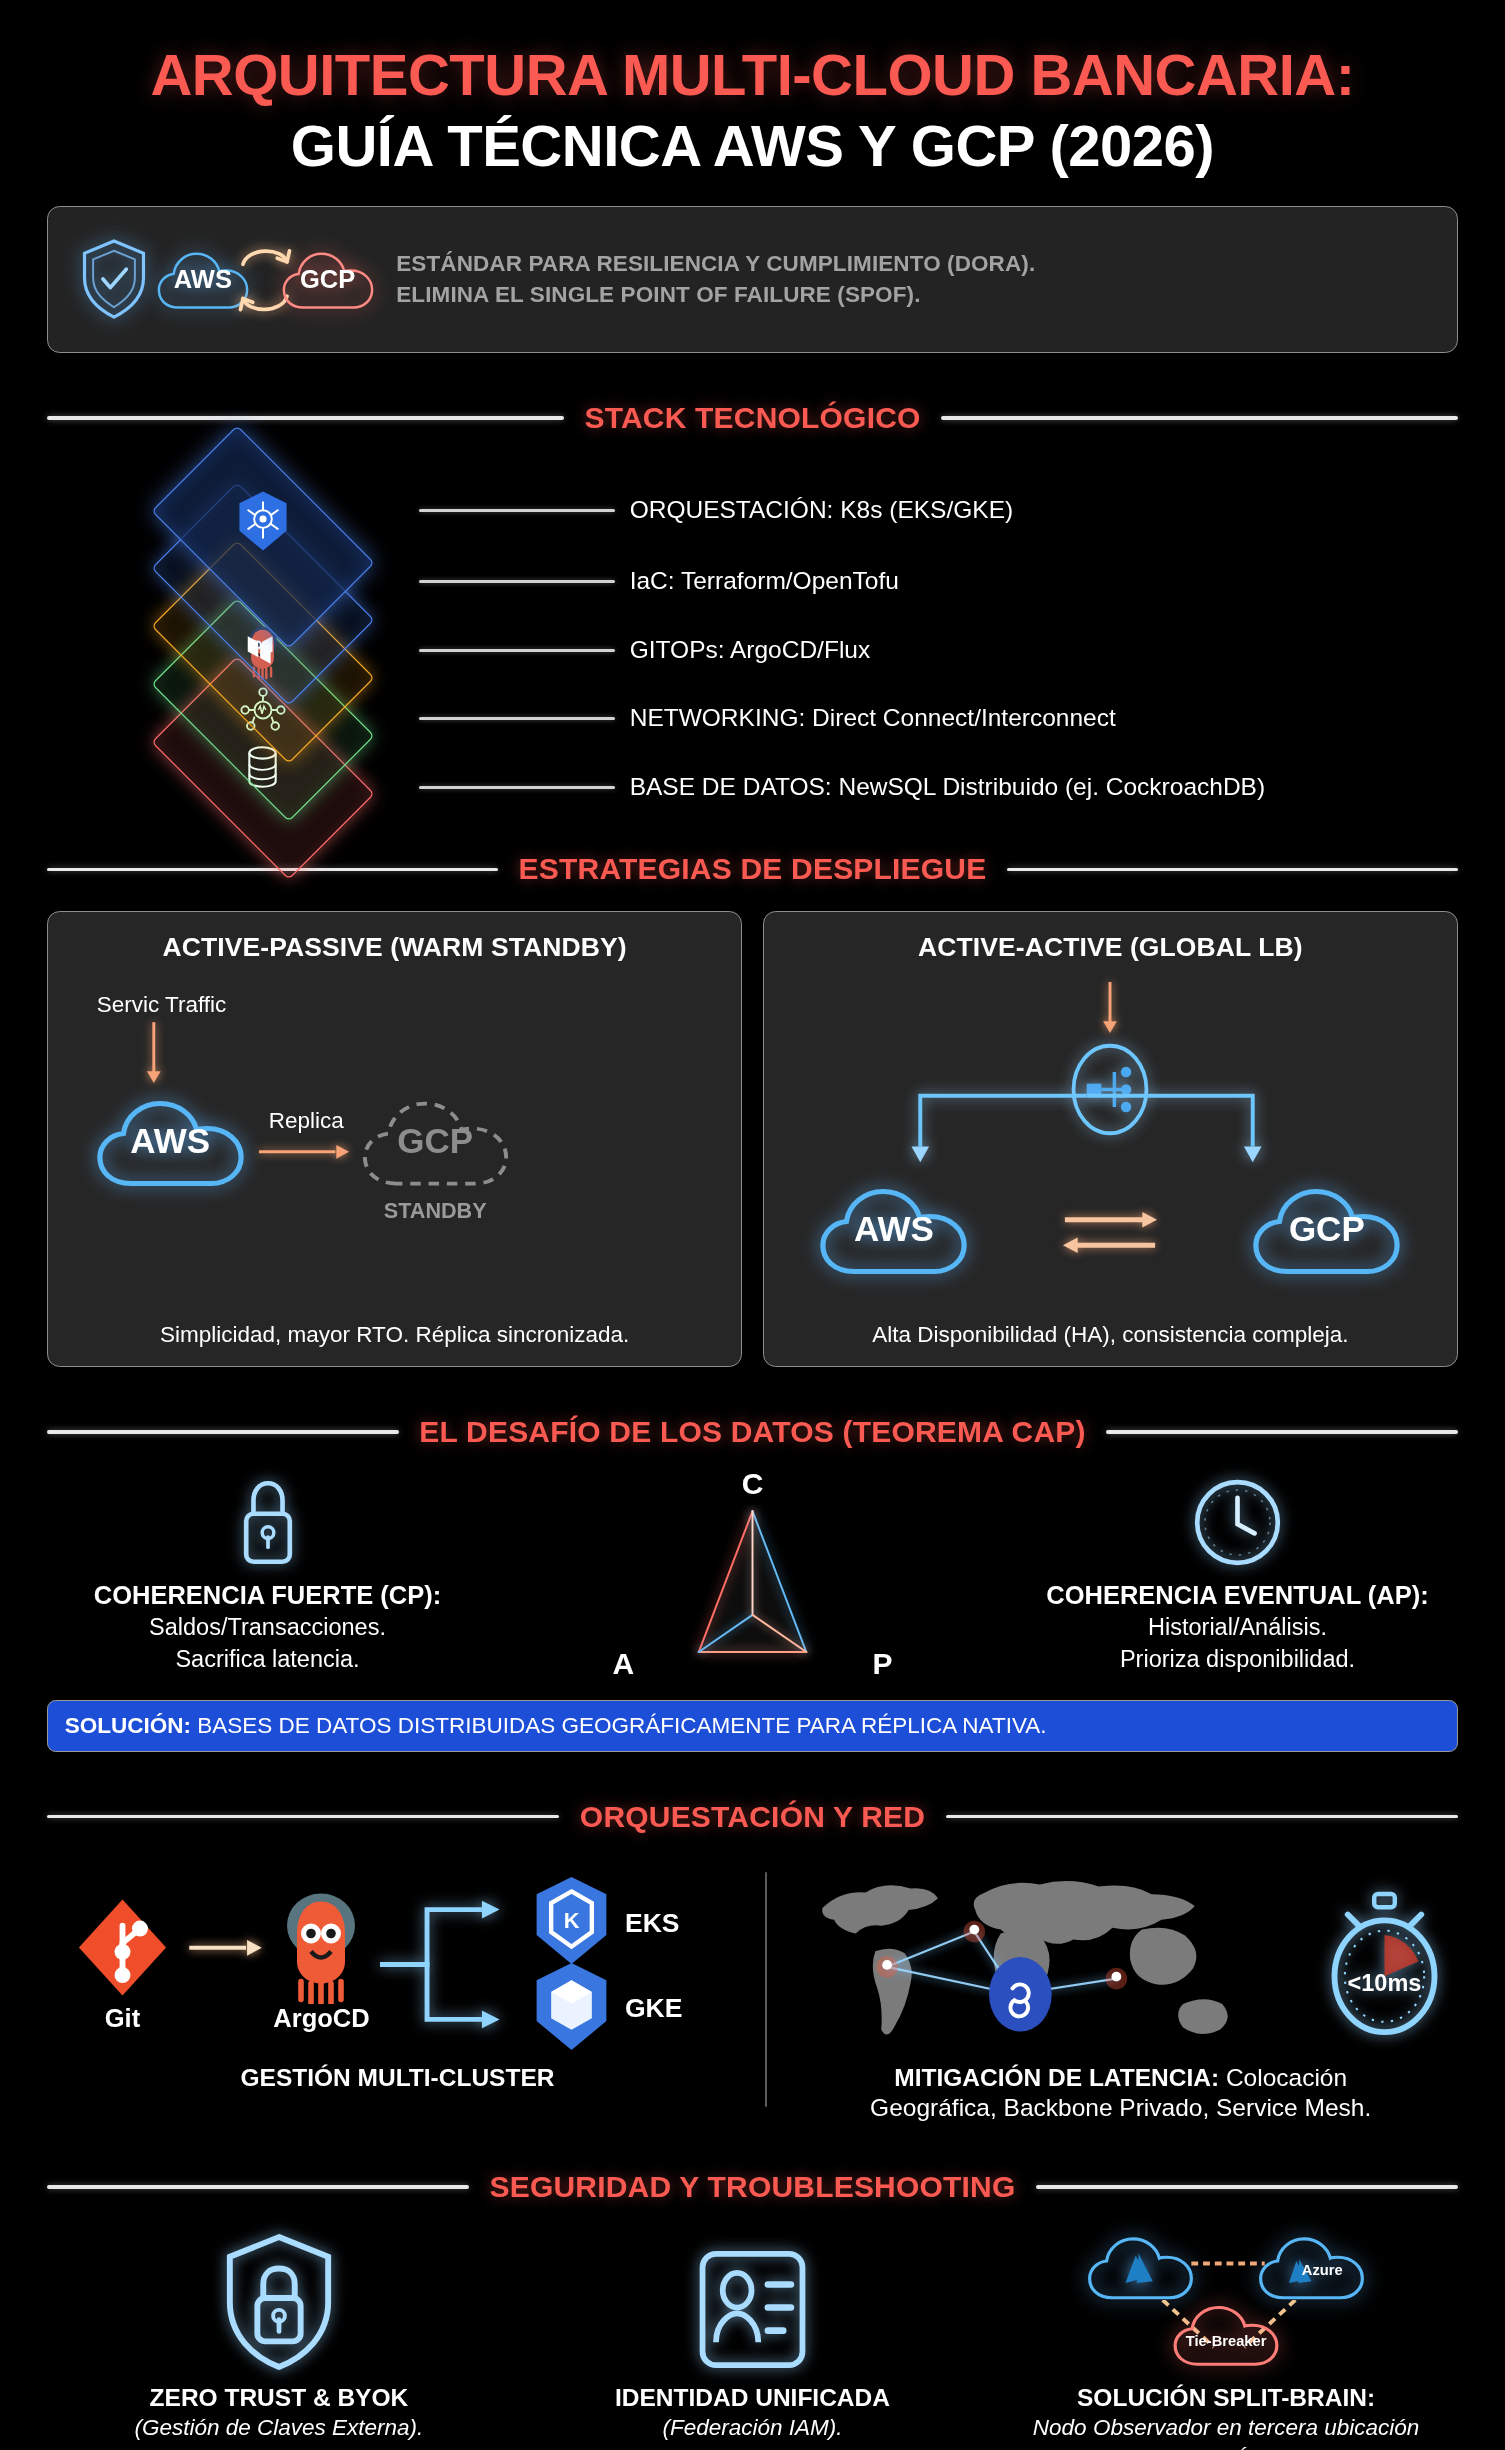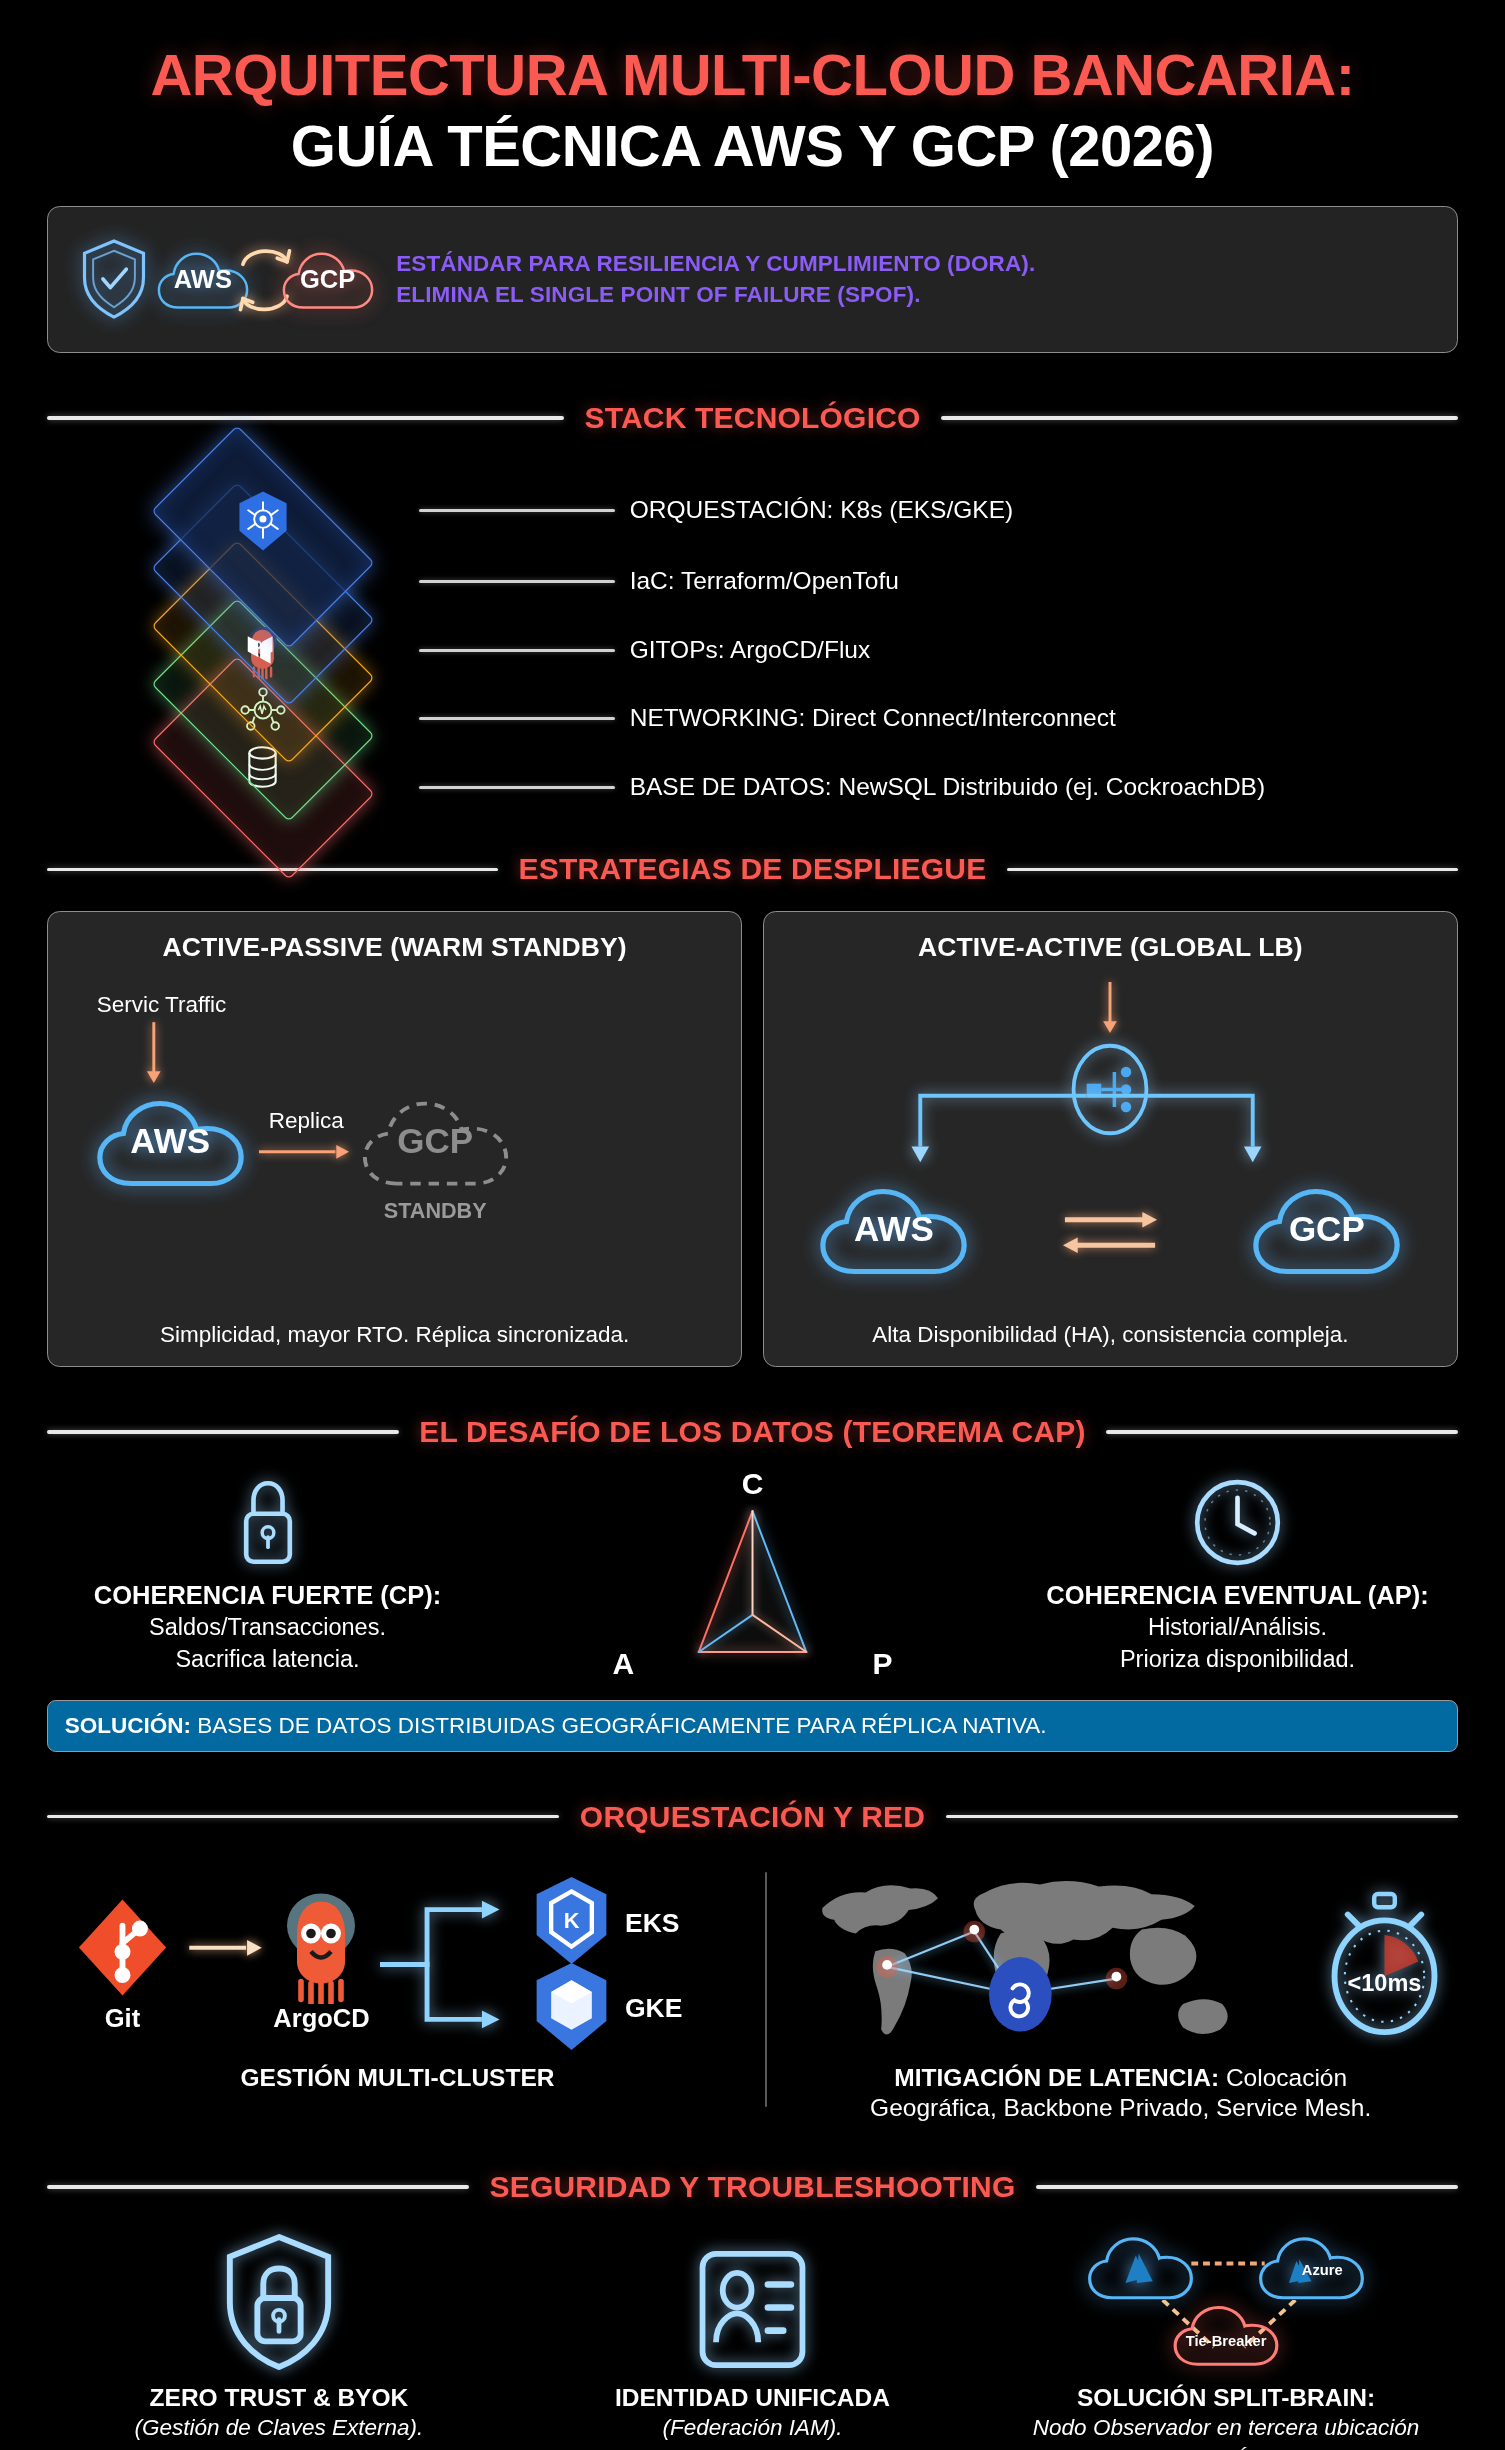--- a/index.html
+++ b/index.html
@@ -45,21 +45,21 @@
     border-radius: 12.7px;
     height: 147px;
     display: flex;
     align-items: center;
     padding: 0 29px;
     gap: 19.6px;
   }
   .hero-icons { display: flex; align-items: center; gap: 2.9px; flex: 0 0 auto; }
   .hero-text { flex: 1; }
   .hero-line {
-    color: #8b5cf6; font-size: 22.5px; font-weight: 800; line-height: 1.38;
+    color: #a3a3a3; font-size: 22.5px; font-weight: 800; line-height: 1.38;
     letter-spacing: 0.1px;
   }
 
   
   .section-head {
     display: flex; align-items: center; justify-content: center;
     gap: 20.6px; margin: 48px 47px 0 47px;
   }
   .section-head .rule {
     flex: 1 1 auto; height: 3.4px; background: #e9e9e9; border-radius: 2px;
@@ -149,21 +149,21 @@
     display: flex; align-items: flex-start; justify-content: space-between;
     margin: 22.5px 47px 0 47px; gap: 9.8px;
   }
   .cap-col { width: 441px; text-align: center; }
   .cap-col .ic { height: 103px; display:flex; align-items:center; justify-content:center; }
   .cap-col .h { color:#ffffff; font-size: 25.5px; font-weight: 900; margin-top: 6.9px;}
   .cap-col .s { color:#fff; font-size: 23.5px; font-weight: 400; line-height: 1.24; margin-top: 2.9px;}
   .cap-mid { width: 323px; position: relative; height: 211px; }
 
   .solution-bar {
-    margin: 17.6px 47px 0 47px; background: #0369a1;
+    margin: 17.6px 47px 0 47px; background: #1d4ed8;
     border: 1px solid #9a9a9a; border-radius: 8.8px;
     padding: 11.8px 16.7px; color: #fff; font-size: 22.5px; font-weight: 400;
     white-space: nowrap;
   }
   .solution-bar b { font-weight: 900; }
 
   
   .orq-row { display: flex; margin: 23.5px 47px 0 47px; gap: 0; }
   .orq-left { width: 701px; position: relative; }
   .orq-divider { width: 2px; background: #5a5a5a; border-radius:1px; margin: 14.7px 16.7px; }

